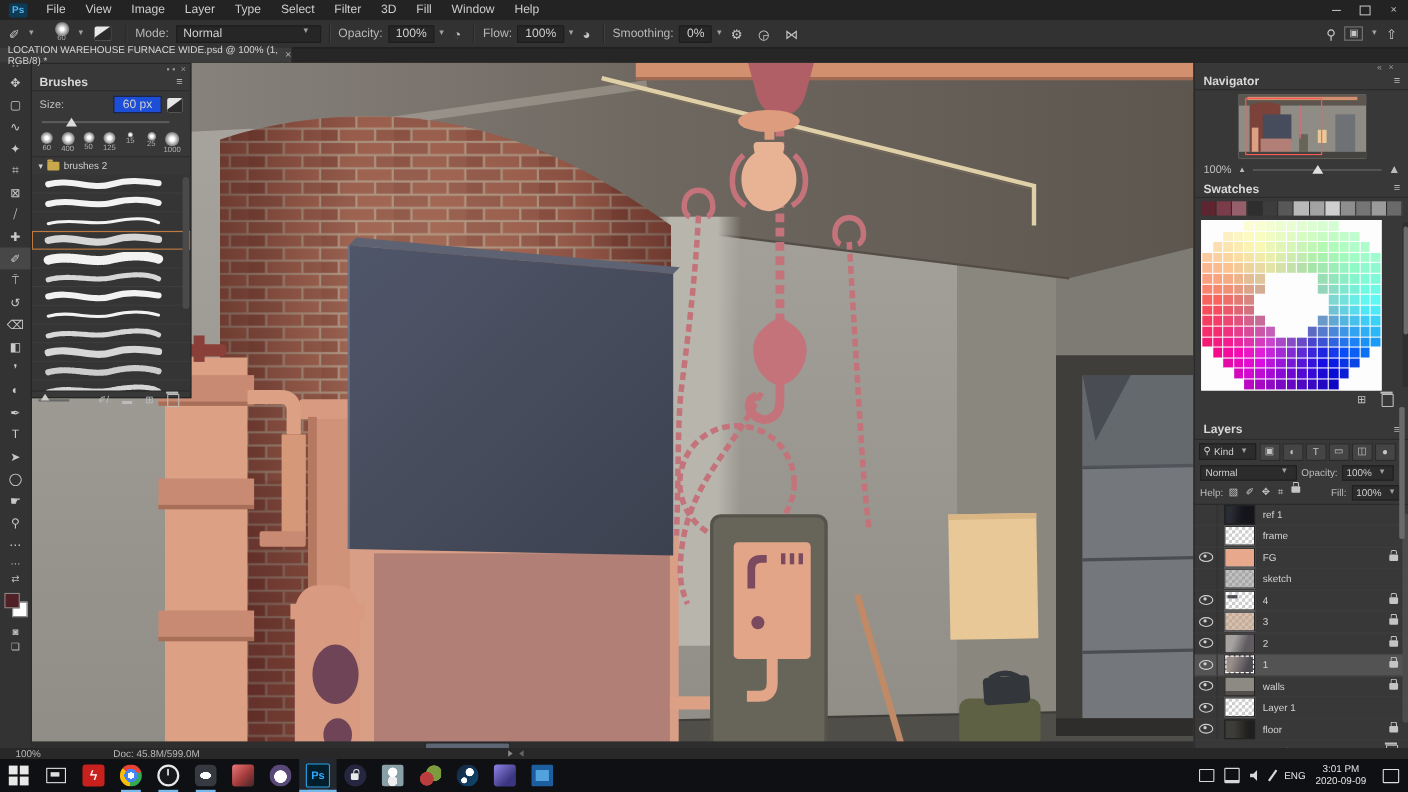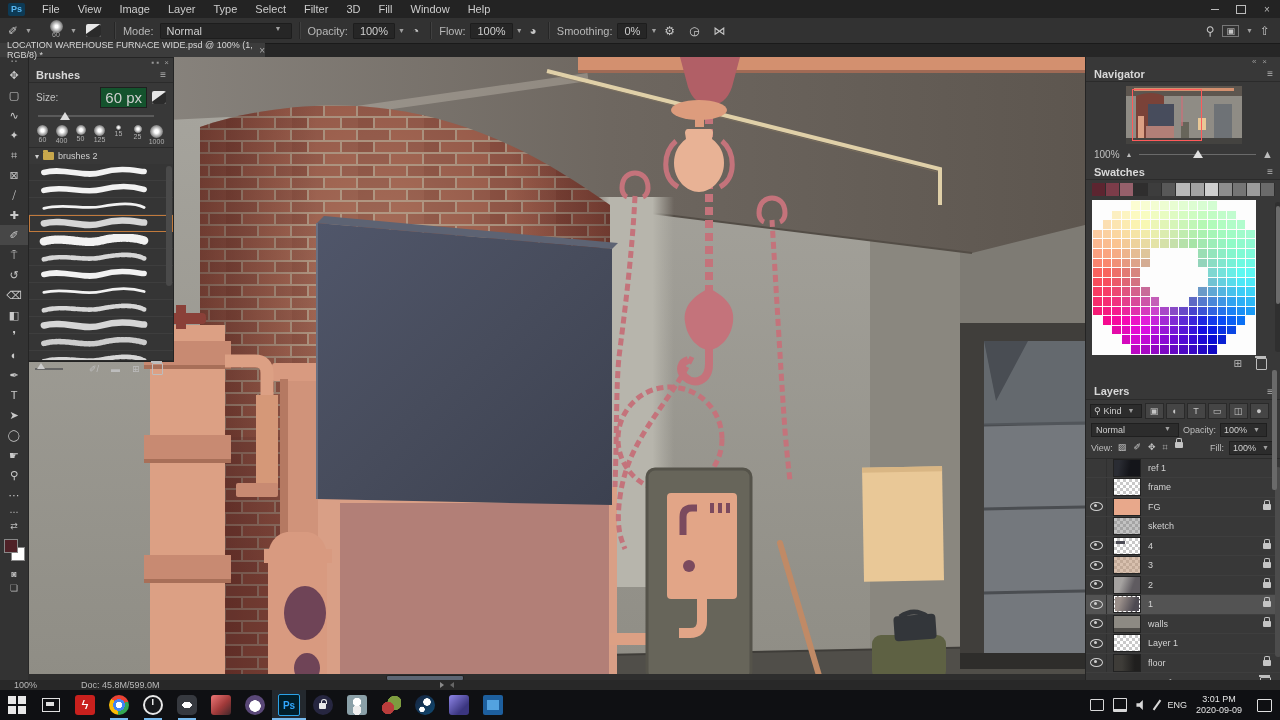--- a/index.html
+++ b/index.html
@@ -54,21 +54,21 @@
   .panel-menu{color:#b5b5b5;font-size:10px;}
   .pgroup-head{color:#9a9a9a;font-size:8px;}
 
   
   #brushes{left:28px;top:57px;width:144px;height:303px;background:#383838;border:1px solid #242424;z-index:35;
     color:#c0c0c0;font-size:10px;}
   #brushes .head{height:9px;display:flex;justify-content:flex-end;align-items:center;padding:0 4px;gap:5px;}
   #brushes .tabrow{height:15px;display:flex;align-items:center;justify-content:space-between;padding:0 7px;
     border-bottom:1px solid #2b2b2b;}
   .size-row{display:flex;align-items:center;padding:4px 7px 0 7px;gap:5px;}
-  #size-box{background:#14532d;border:1px solid #1f1f1f;color:#d0d0d0;font-size:15px;padding:1px 4px;min-width:34px;text-align:center;}
+  #size-box{background:#1d4ed8;border:1px solid #1f1f1f;color:#d0d0d0;font-size:11px;padding:1px 4px;min-width:34px;text-align:center;}
   .size-toggle{width:14px;height:13px;background:#e6e6e6;border-radius:2px;position:relative;overflow:hidden;}
   .size-toggle::after{content:"";position:absolute;left:-4px;top:6px;width:24px;height:10px;background:#2b2b2b;transform:rotate(-36deg);}
   .slider-row{position:relative;height:12px;margin:2px 9px 0 9px;}
   .slider-track{position:absolute;left:0;right:10px;top:5px;height:2px;background:#5a5a5a;}
   .slider-thumb{position:absolute;left:22px;top:2px;width:0;height:0;border-left:5px solid transparent;
     border-right:5px solid transparent;border-bottom:8px solid #dcdcdc;}
   #preset-row{display:flex;padding:2px 2px 1px 4px;border-bottom:1px solid #2b2b2b;}
   .preset{width:19px;text-align:center;}
   .preset .pdot{margin:1px auto 0 auto;border-radius:50%;
     background:radial-gradient(circle,#fff 20%,rgba(255,255,255,.3) 72%,transparent 76%);}
@@ -87,21 +87,21 @@
 
   
   #canvas{left:28px;top:57px;width:1057px;height:623px;z-index:10;background:#9a988f;}
   #hscroll{left:28px;top:674px;width:1057px;height:6px;background:#2e2e2e;z-index:36;}
   #hscroll .thumb{position:absolute;left:352px;top:1px;width:76px;height:4px;background:#5c6673;border-radius:2px;}
 
   
   #statusbar{left:0;top:680px;width:1280px;height:10px;background:#282828;color:#b9b9b9;font-size:9px;z-index:41;
     display:flex;align-items:center;}
   #statusbar .z{margin-left:14px;}
-  #statusbar .d{margin-left:44px;text-align:right;}
+  #statusbar .d{margin-left:66px;text-align:right;}
   .sb-chev{width:0;height:0;border-top:3px solid transparent;border-bottom:3px solid transparent;margin-left:6px;}
   .sb-chev.r{border-left:4px solid #8a8a8a;margin-left:280px;}
   .sb-chev.l{border-right:4px solid #666;}
 
   
   #dock{left:1085px;top:57px;width:195px;height:623px;background:#383838;border-left:1px solid #242424;z-index:35;
     color:#c0c0c0;}
   #dock-head{height:9px;display:flex;justify-content:flex-end;align-items:center;gap:6px;padding:0 14px;}
   .dock-tabrow{height:15px;display:flex;align-items:center;justify-content:space-between;padding:0 8px;
     border-bottom:1px solid #2b2b2b;}
@@ -1028,21 +1028,21 @@
         <span>Normal</span>
           <span class="chev">▼</span>
       </div>
       <span>Opacity:</span>
       <span class="small-box">
         <span>100%</span>
           <span class="chev">▼</span>
       </span>
     </div>
     <div id="lock-row">
-      <span>View:</span>
+      <span>Help:</span>
       <span id="lock-icons" style="display:flex;gap:7px">
           <span class="lock-ico">▨</span>
           <span class="lock-ico">✐</span>
           <span class="lock-ico">✥</span>
           <span class="lock-ico">⌗</span>
           <span class="lk"></span>
         </span>
       <span style="flex:1"></span>
       <span>Fill:</span>
       <span class="small-box">

